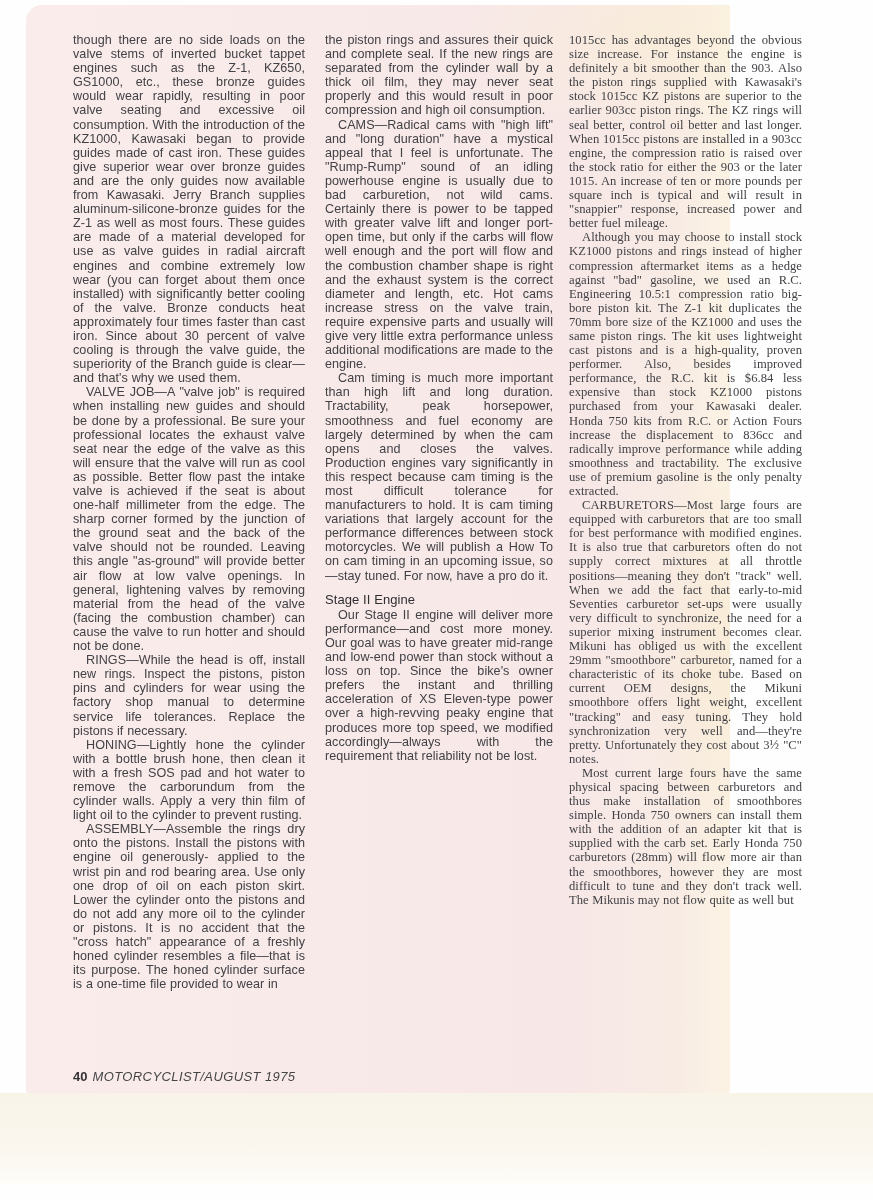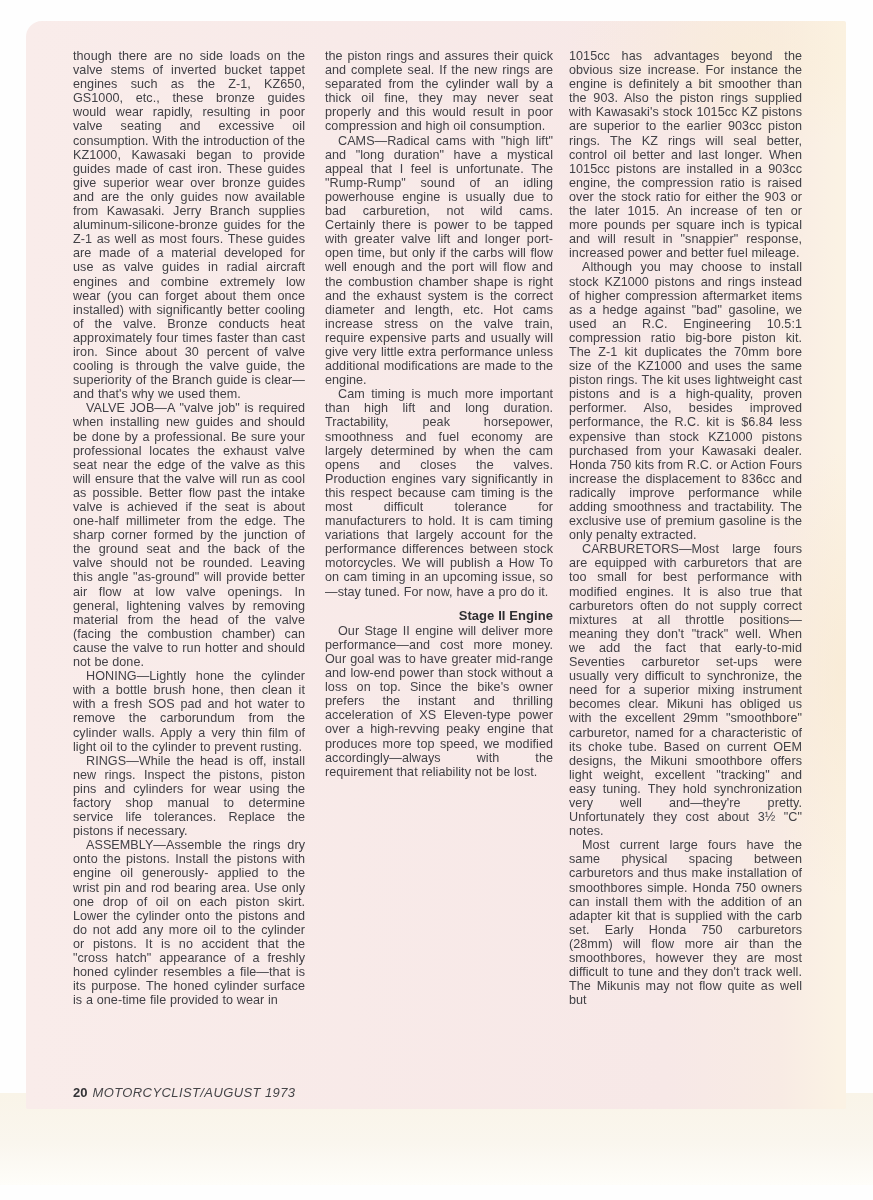--- a/index.html
+++ b/index.html
@@ -8,78 +8,77 @@
     background:#fefefe;
     font-family:"Liberation Sans", sans-serif;
   }
   
   .scan-strip{
     position:absolute;left:0;top:1093px;width:873px;height:92px;
     background:linear-gradient(to bottom,#f9f4e8 0%,#faf6ee 55%,#fefdf9 100%);
   }
   
   .page{
-    position:absolute;left:26px;top:5px;width:820px;height:1088px;
+    position:absolute;left:26px;top:5px;width:704px;height:1088px;
     background:
       radial-gradient(ellipse 260px 140px at 88% 3%, rgba(250,238,210,0.55), rgba(250,238,210,0) 70%),
       radial-gradient(ellipse 120px 300px at 100% 60%, rgba(246,228,200,0.45), rgba(246,228,200,0) 75%),
       linear-gradient(to right,#f9ecea 0%,#f7e8e7 78%,#f8ebe4 92%,#fbf2e4 99%),
       #f7e8e7;
     border-radius:16px 2px 2px 2px;
-    margin-top:16px;
   }
   .col{
     position:absolute;top:28px;height:1040px;overflow:hidden;
     text-align:justify;color:#414146;
     font-size:12.6px;line-height:14.1px;
     letter-spacing:0.05px;
     hyphens:auto;-webkit-hyphens:auto;word-spacing:0.2px;
   }
   .col-1{left:47px;width:232px;}
   .col-2{left:299px;width:228px;}
-  .col-3{left:543px;width:233px;}
+  .col-3{left:543px;width:233px;font-family:Liberation Serif, serif;}
   .col p{margin:0;text-indent:13px;}
   .col p.cont{text-indent:0;}
   .col .subhead{
     display:block;margin:10px 0 1px 0;text-indent:0;
-    font-weight:bold;font-size:13px;color:#2e2e31;text-align:right;
+    font-weight:normal;font-size:13px;color:#2e2e31;text-align:left;
   }
   .footer{
     position:absolute;left:47px;top:1064px;width:400px;
     font-size:13px;color:#3a3a3d;text-align:left;
   }
   .footer .pagenum{font-weight:bold;font-style:normal;margin-right:5px;color:#333336;}
   .footer .mag{font-style:italic;letter-spacing:0.4px;color:#454548;}
 </style>
 </head>
 <body>
 
 <div class="scan-strip"></div>
 
 <div class="page">
 
   <div class="col col-1">
     <p class="cont">though there are no side loads on the valve stems of inverted bucket tappet engines such as the Z-1, KZ650, GS1000, etc., these bronze guides would wear rapidly, resulting in poor valve seating and excessive oil consumption. With the introduction of the KZ1000, Kawasaki began to provide guides made of cast iron. These guides give superior wear over bronze guides and are the only guides now available from Kawasaki. Jerry Branch supplies aluminum-silicone-bronze guides for the Z-1 as well as most fours. These guides are made of a material developed for use as valve guides in radial aircraft engines and combine extremely low wear (you can forget about them once installed) with significantly better cooling of the valve. Bronze conducts heat approximately four times faster than cast iron. Since about 30 percent of valve cooling is through the valve guide, the superiority of the Branch guide is clear—and that's why we used them.</p>
     <p>VALVE JOB—A "valve job" is required when installing new guides and should be done by a professional. Be sure your professional locates the exhaust valve seat near the edge of the valve as this will ensure that the valve will run as cool as possible. Better flow past the intake valve is achieved if the seat is about one-half millimeter from the edge. The sharp corner formed by the junction of the ground seat and the back of the valve should not be rounded. Leaving this angle "as-ground" will provide better air flow at low valve openings. In general, lightening valves by removing material from the head of the valve (facing the combustion chamber) can cause the valve to run hotter and should not be done.</p>
+    <p>RINGS—While the head is off, install new rings. Inspect the pistons, piston pins and cylinders for wear using the factory shop manual to determine service life tolerances. Replace the pistons if necessary.</p>
     <p>HONING—Lightly hone the cylinder with a bottle brush hone, then clean it with a fresh SOS pad and hot water to remove the carborundum from the cylinder walls. Apply a very thin film of light oil to the cylinder to prevent rusting.</p>
-    <p>RINGS—While the head is off, install new rings. Inspect the pistons, piston pins and cylinders for wear using the factory shop manual to determine service life tolerances. Replace the pistons if necessary.</p>
     <p>ASSEMBLY—Assemble the rings dry onto the pistons. Install the pistons with engine oil generously- applied to the wrist pin and rod bearing area. Use only one drop of oil on each piston skirt. Lower the cylinder onto the pistons and do not add any more oil to the cylinder or pistons. It is no accident that the "cross hatch" appearance of a freshly honed cylinder resembles a file—that is its purpose. The honed cylinder surface is a one-time file provided to wear in</p>
   </div>
 
   <div class="col col-2">
-    <p class="cont">the piston rings and assures their quick and complete seal. If the new rings are separated from the cylinder wall by a thick oil fine, they may never seat properly and this would result in poor compression and high oil consumption.</p>
+    <p class="cont">the piston rings and assures their quick and complete seal. If the new rings are separated from the cylinder wall by a thick oil film, they may never seat properly and this would result in poor compression and high oil consumption.</p>
     <p>CAMS—Radical cams with "high lift" and "long duration" have a mystical appeal that I feel is unfortunate. The "Rump-Rump" sound of an idling powerhouse engine is usually due to bad carburetion, not wild cams. Certainly there is power to be tapped with greater valve lift and longer port-open time, but only if the carbs will flow well enough and the port will flow and the combustion chamber shape is right and the exhaust system is the correct diameter and length, etc. Hot cams increase stress on the valve train, require expensive parts and usually will give very little extra performance unless additional modifications are made to the engine.</p>
     <p>Cam timing is much more important than high lift and long duration. Tractability, peak horsepower, smoothness and fuel economy are largely determined by when the cam opens and closes the valves. Production engines vary significantly in this respect because cam timing is the most difficult tolerance for manufacturers to hold. It is cam timing variations that largely account for the performance differences between stock motorcycles. We will publish a How To on cam timing in an upcoming issue, so—stay tuned. For now, have a pro do it.</p>
     <span class="subhead">Stage II Engine</span>
     <p>Our Stage II engine will deliver more performance—and cost more money. Our goal was to have greater mid-range and low-end power than stock without a loss on top. Since the bike's owner prefers the instant and thrilling acceleration of XS Eleven-type power over a high-revving peaky engine that produces more top speed, we modified accordingly—always with the requirement that reliability not be lost.</p>
   </div>
 
   <div class="col col-3">
     <p class="cont">1015cc has advantages beyond the obvious size increase. For instance the engine is definitely a bit smoother than the 903. Also the piston rings supplied with Kawasaki's stock 1015cc KZ pistons are superior to the earlier 903cc piston rings. The KZ rings will seal better, control oil better and last longer. When 1015cc pistons are installed in a 903cc engine, the compression ratio is raised over the stock ratio for either the 903 or the later 1015. An increase of ten or more pounds per square inch is typical and will result in "snappier" response, increased power and better fuel mileage.</p>
     <p>Although you may choose to install stock KZ1000 pistons and rings instead of higher compression aftermarket items as a hedge against "bad" gasoline, we used an R.C. Engineering 10.5:1 compression ratio big-bore piston kit. The Z-1 kit duplicates the 70mm bore size of the KZ1000 and uses the same piston rings. The kit uses lightweight cast pistons and is a high-quality, proven performer. Also, besides improved performance, the R.C. kit is $6.84 less expensive than stock KZ1000 pistons purchased from your Kawasaki dealer. Honda 750 kits from R.C. or Action Fours increase the displacement to 836cc and radically improve performance while adding smoothness and tractability. The exclusive use of premium gasoline is the only penalty extracted.</p>
     <p>CARBURETORS—Most large fours are equipped with carburetors that are too small for best performance with modified engines. It is also true that carburetors often do not supply correct mixtures at all throttle positions—meaning they don't "track" well. When we add the fact that early-to-mid Seventies carburetor set-ups were usually very difficult to synchronize, the need for a superior mixing instrument becomes clear. Mikuni has obliged us with the excellent 29mm "smoothbore" carburetor, named for a characteristic of its choke tube. Based on current OEM designs, the Mikuni smoothbore offers light weight, excellent "tracking" and easy tuning. They hold synchronization very well and—they're pretty. Unfortunately they cost about 3½ "C" notes.</p>
     <p>Most current large fours have the same physical spacing between carburetors and thus make installation of smoothbores simple. Honda 750 owners can install them with the addition of an adapter kit that is supplied with the carb set. Early Honda 750 carburetors (28mm) will flow more air than the smoothbores, however they are most difficult to tune and they don't track well. The Mikunis may not flow quite as well but</p>
   </div>
 
   <div class="footer">
-    <span class="pagenum">20</span><span class="mag">MOTORCYCLIST/AUGUST 1973</span>
+    <span class="pagenum">40</span><span class="mag">MOTORCYCLIST/AUGUST 1975</span>
   </div>
 </div>
 
 </body></html>

